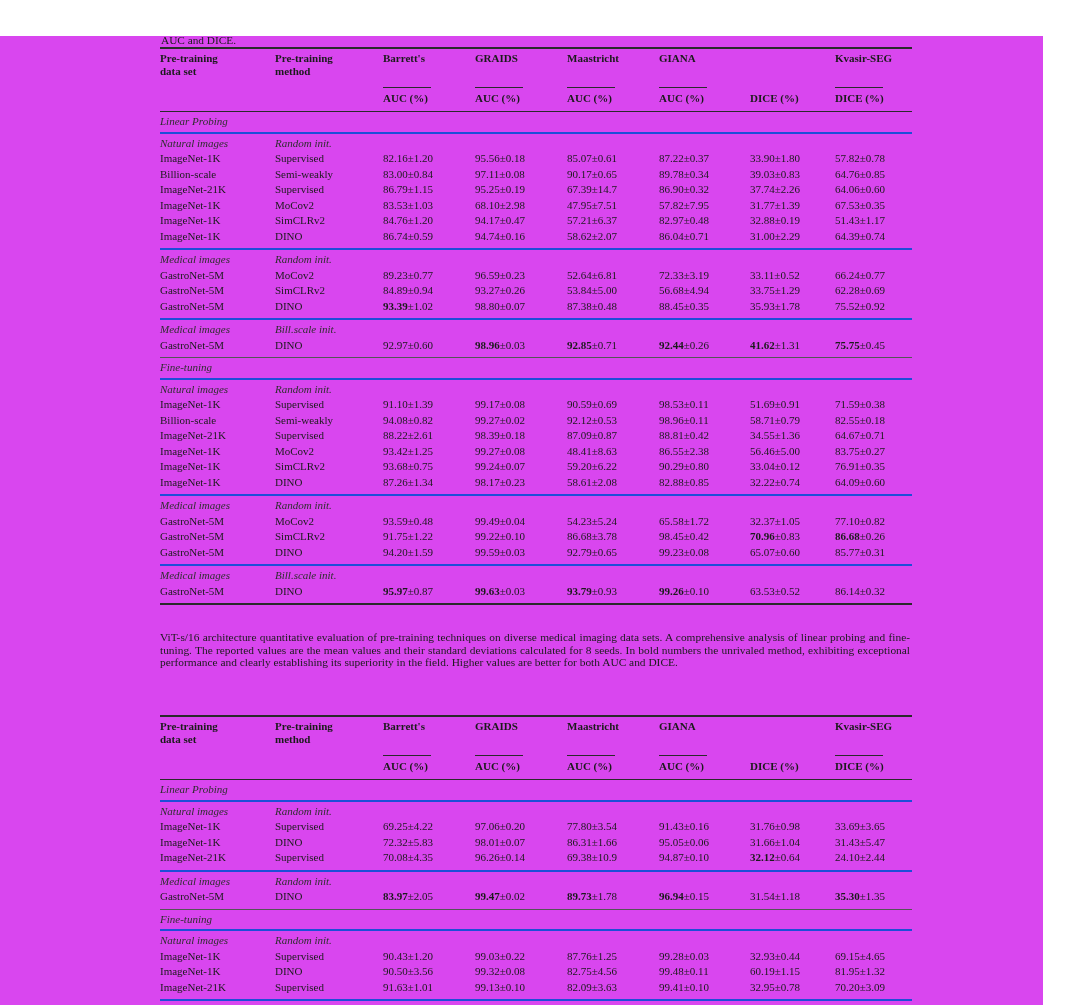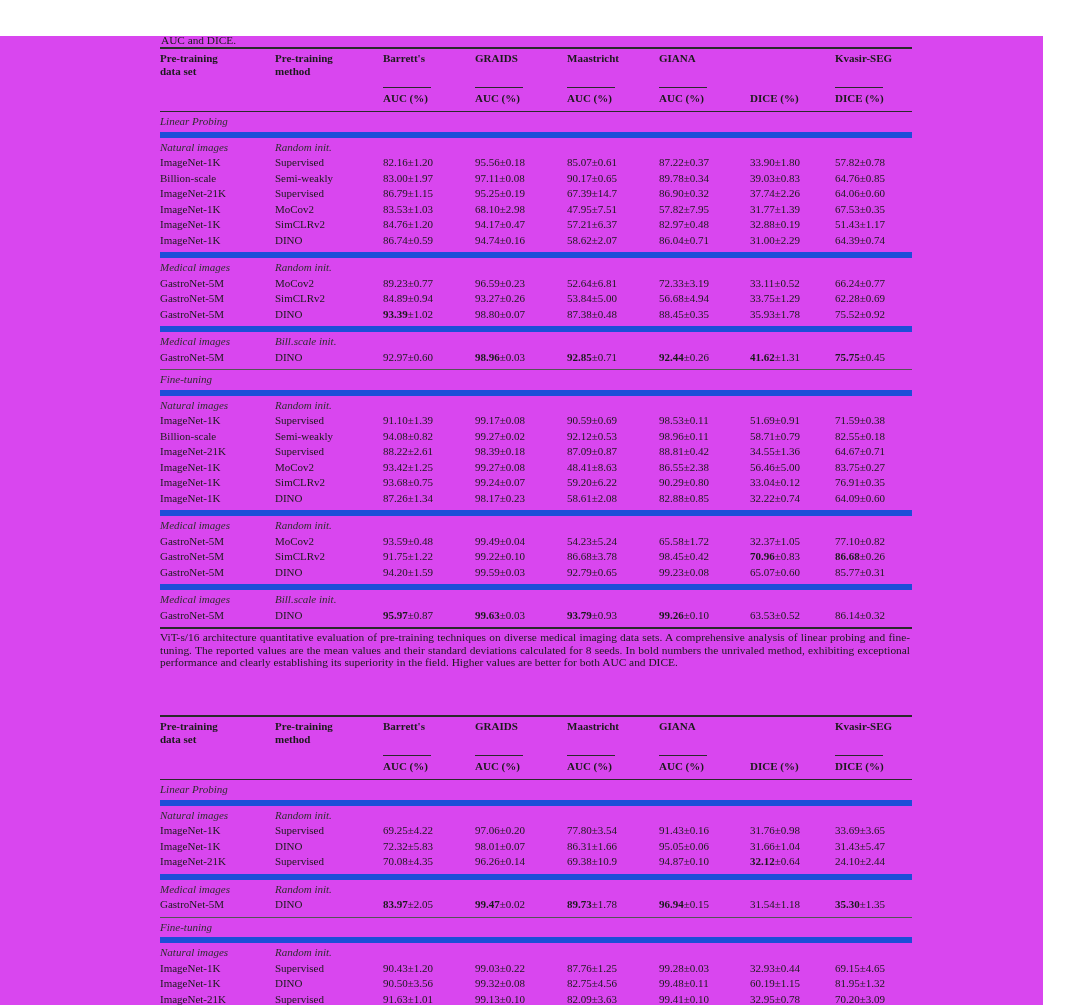--- a/index.html
+++ b/index.html
@@ -19,21 +19,21 @@
 
   table.paper-table{border-collapse:collapse;table-layout:fixed;width:752px;font-size:11px;
         color:#1b1b1b;border-top:2px solid #2a2a2a;border-bottom:2px solid #2a2a2a;}
   table.paper-table td{padding:0 4px 0 0;vertical-align:bottom;line-height:15.5px;white-space:nowrap;}
 
   tr.h-top td{font-weight:bold;vertical-align:top;height:40px;position:relative;padding-top:3px;line-height:13px;}
   .cmid{position:absolute;bottom:4px;left:0;width:48px;height:0;border-top:1.2px solid #2a2a2a;}
   tr.h-sub td{font-weight:bold;line-height:13px;padding-bottom:6px;border-bottom:1.2px solid #2a2a2a;}
 
   tr.section-row td{font-style:italic;color:#2e2e2e;border-top:1px solid #555;border-bottom:1px solid #555;padding-top:2px;padding-bottom:2px;}
-  tr.group-row td{font-style:italic;color:#2e2e2e;border-top:6px solid #1d4ed8;padding-top:2px;}
+  tr.group-row td{font-style:italic;color:#2e2e2e;border-top:2px solid #1d4ed8;padding-top:2px;}
   tr.data-row td.dcell{font-weight:normal;}
   tr.data-row.last td{padding-bottom:4px;}
   .mval.bold{font-weight:bold;}
   .pm,.sval{font-weight:normal;}
 </style>
 </head>
 <body>
 
 <div class="page">
   <div class="content">
@@ -88,21 +88,21 @@
               <td class="vcell"><span class="mval">82.16</span><span class="pm">±</span><span class="sval">1.20</span></td>
               <td class="vcell"><span class="mval">95.56</span><span class="pm">±</span><span class="sval">0.18</span></td>
               <td class="vcell"><span class="mval">85.07</span><span class="pm">±</span><span class="sval">0.61</span></td>
               <td class="vcell"><span class="mval">87.22</span><span class="pm">±</span><span class="sval">0.37</span></td>
               <td class="vcell"><span class="mval">33.90</span><span class="pm">±</span><span class="sval">1.80</span></td>
               <td class="vcell"><span class="mval">57.82</span><span class="pm">±</span><span class="sval">0.78</span></td>
             </tr>
             <tr class="data-row">
               <td class="dcell">Billion-scale</td>
               <td class="dcell">Semi-weakly</td>
-              <td class="vcell"><span class="mval">83.00</span><span class="pm">±</span><span class="sval">1.97</span></td>
+              <td class="vcell"><span class="mval">83.00</span><span class="pm">±</span><span class="sval">0.84</span></td>
               <td class="vcell"><span class="mval">97.11</span><span class="pm">±</span><span class="sval">0.08</span></td>
               <td class="vcell"><span class="mval">90.17</span><span class="pm">±</span><span class="sval">0.65</span></td>
               <td class="vcell"><span class="mval">89.78</span><span class="pm">±</span><span class="sval">0.34</span></td>
               <td class="vcell"><span class="mval">39.03</span><span class="pm">±</span><span class="sval">0.83</span></td>
               <td class="vcell"><span class="mval">64.76</span><span class="pm">±</span><span class="sval">0.85</span></td>
             </tr>
             <tr class="data-row">
               <td class="dcell">ImageNet-21K</td>
               <td class="dcell">Supervised</td>
               <td class="vcell"><span class="mval">86.79</span><span class="pm">±</span><span class="sval">1.15</span></td>

